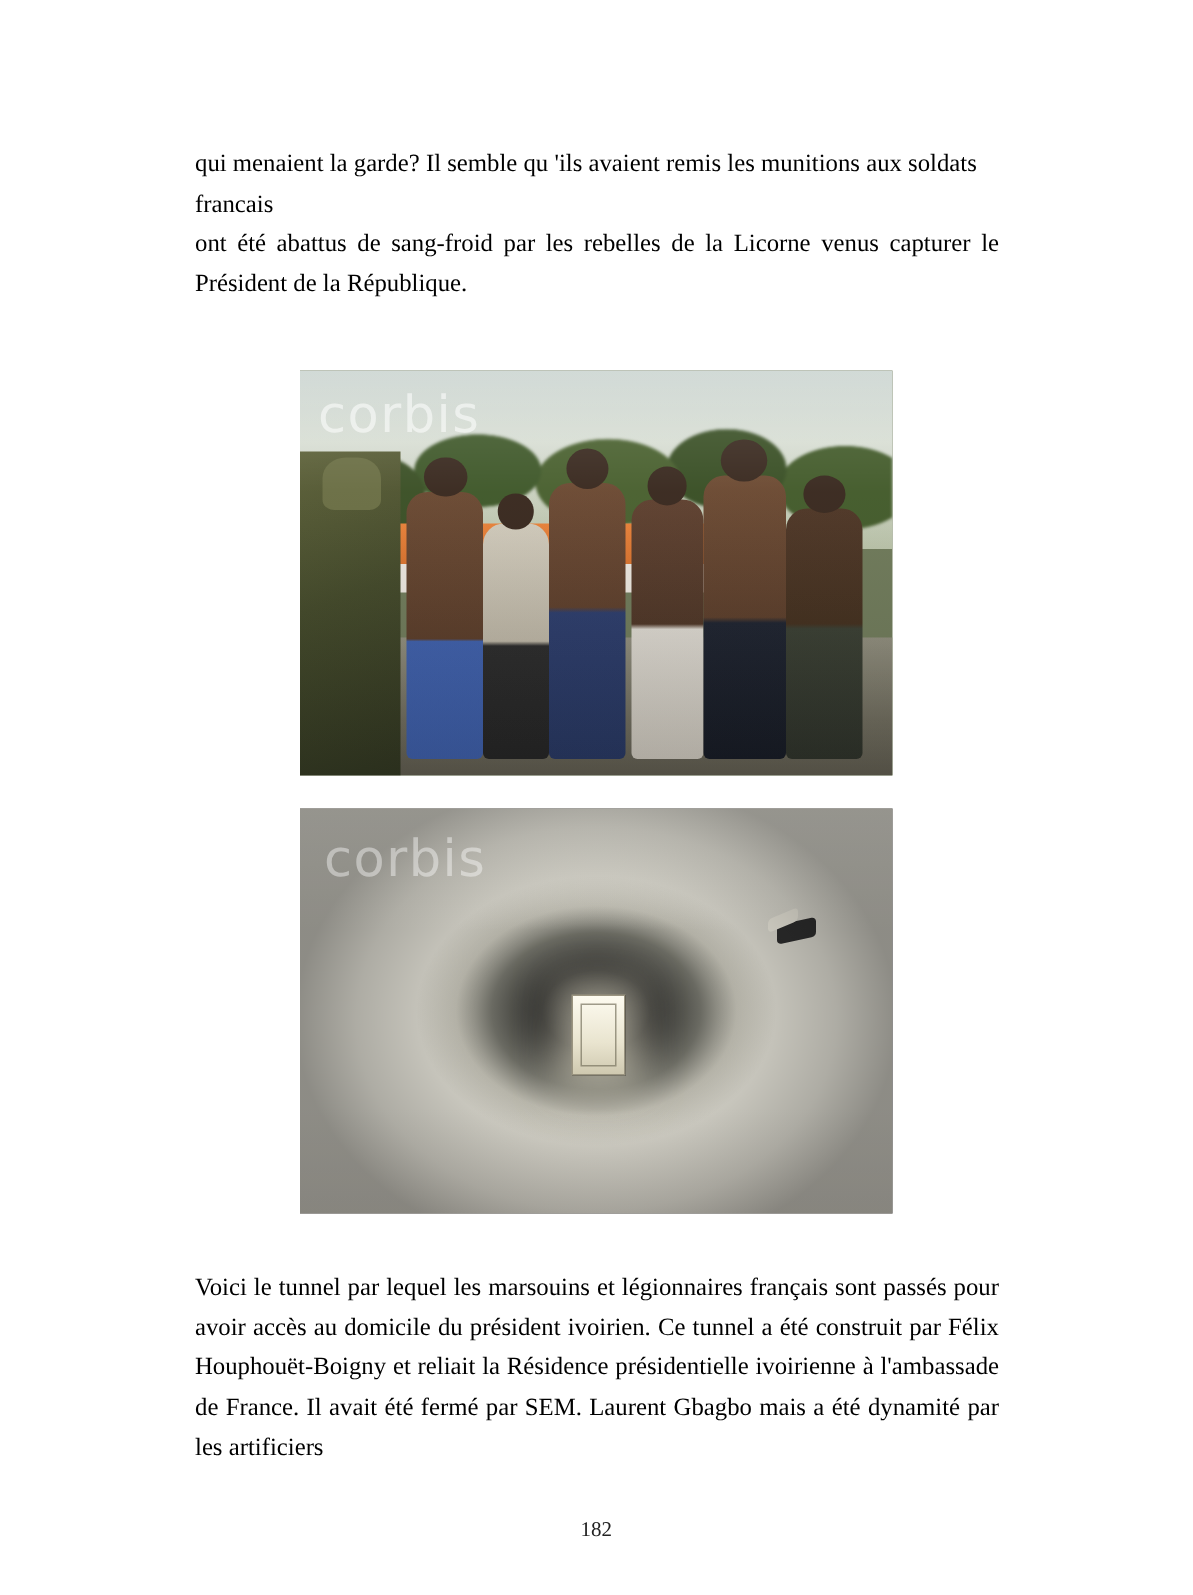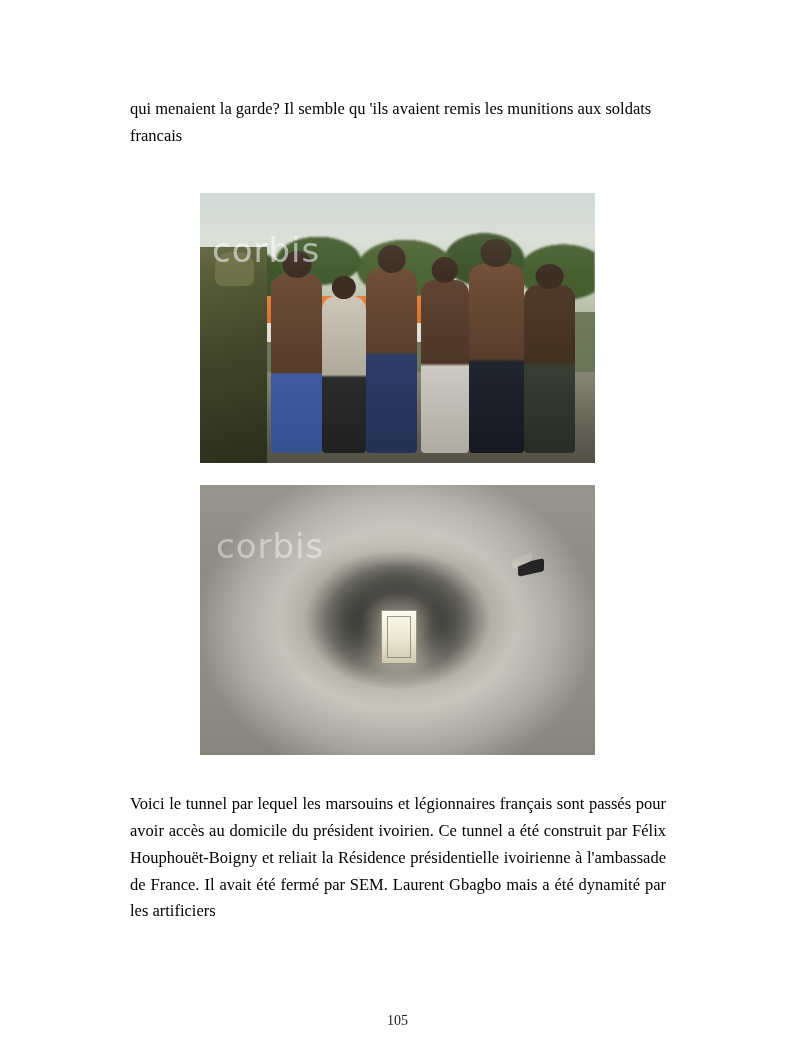--- a/index.html
+++ b/index.html
@@ -50,21 +50,20 @@
     margin: 0 auto;
     position: relative;
   }
   .watermark {
     position: absolute;
     font-family: "DejaVu Sans", sans-serif;
     font-weight: 400;
     color: rgba(255,255,255,0.55);
     letter-spacing: 1px;
     pointer-events: none;
-    margin-top: 27px;
   }
 
   #photo1 {
     width: 395px;
     height: 270px;
     margin-left: 70px;
     overflow: hidden;
     position: relative;
     background: #6f7a5a;
   }
@@ -188,20 +187,21 @@
 </style>
 </head>
 <body>
 
 <div class="page">
 
   <div class="content">
 
     <p class="para nojust">qui menaient la garde? Il semble qu 'ils avaient remis les munitions aux soldats francais</p>
 
+    <p class="para">ont été abattus de sang-froid par les rebelles de la Licorne venus capturer le Président de la République.</p>
 
     <div class="spacer-md"></div>
 
 
     <div class="spacer-md"></div>
 
     <div class="figure">
       <div id="photo1" class="photo-wrap">
         <div class="sky"></div>
         <div class="trees"></div>
@@ -246,15 +246,15 @@
       </div>
     </div>
 
     <div class="spacer-md"></div>
     <div class="spacer-sm"></div>
 
     <p class="para">Voici le tunnel par lequel les marsouins et légionnaires français sont passés pour avoir accès au domicile du président ivoirien. Ce tunnel a été construit par Félix Houphouët-Boigny et reliait la Résidence présidentielle ivoirienne à l'ambassade de France. Il avait été fermé par SEM. Laurent Gbagbo mais a été dynamité par les artificiers</p>
 
   </div>
 
-  <div class="pagenum">105</div>
+  <div class="pagenum">182</div>
 
 </div>
 
 </body></html>

